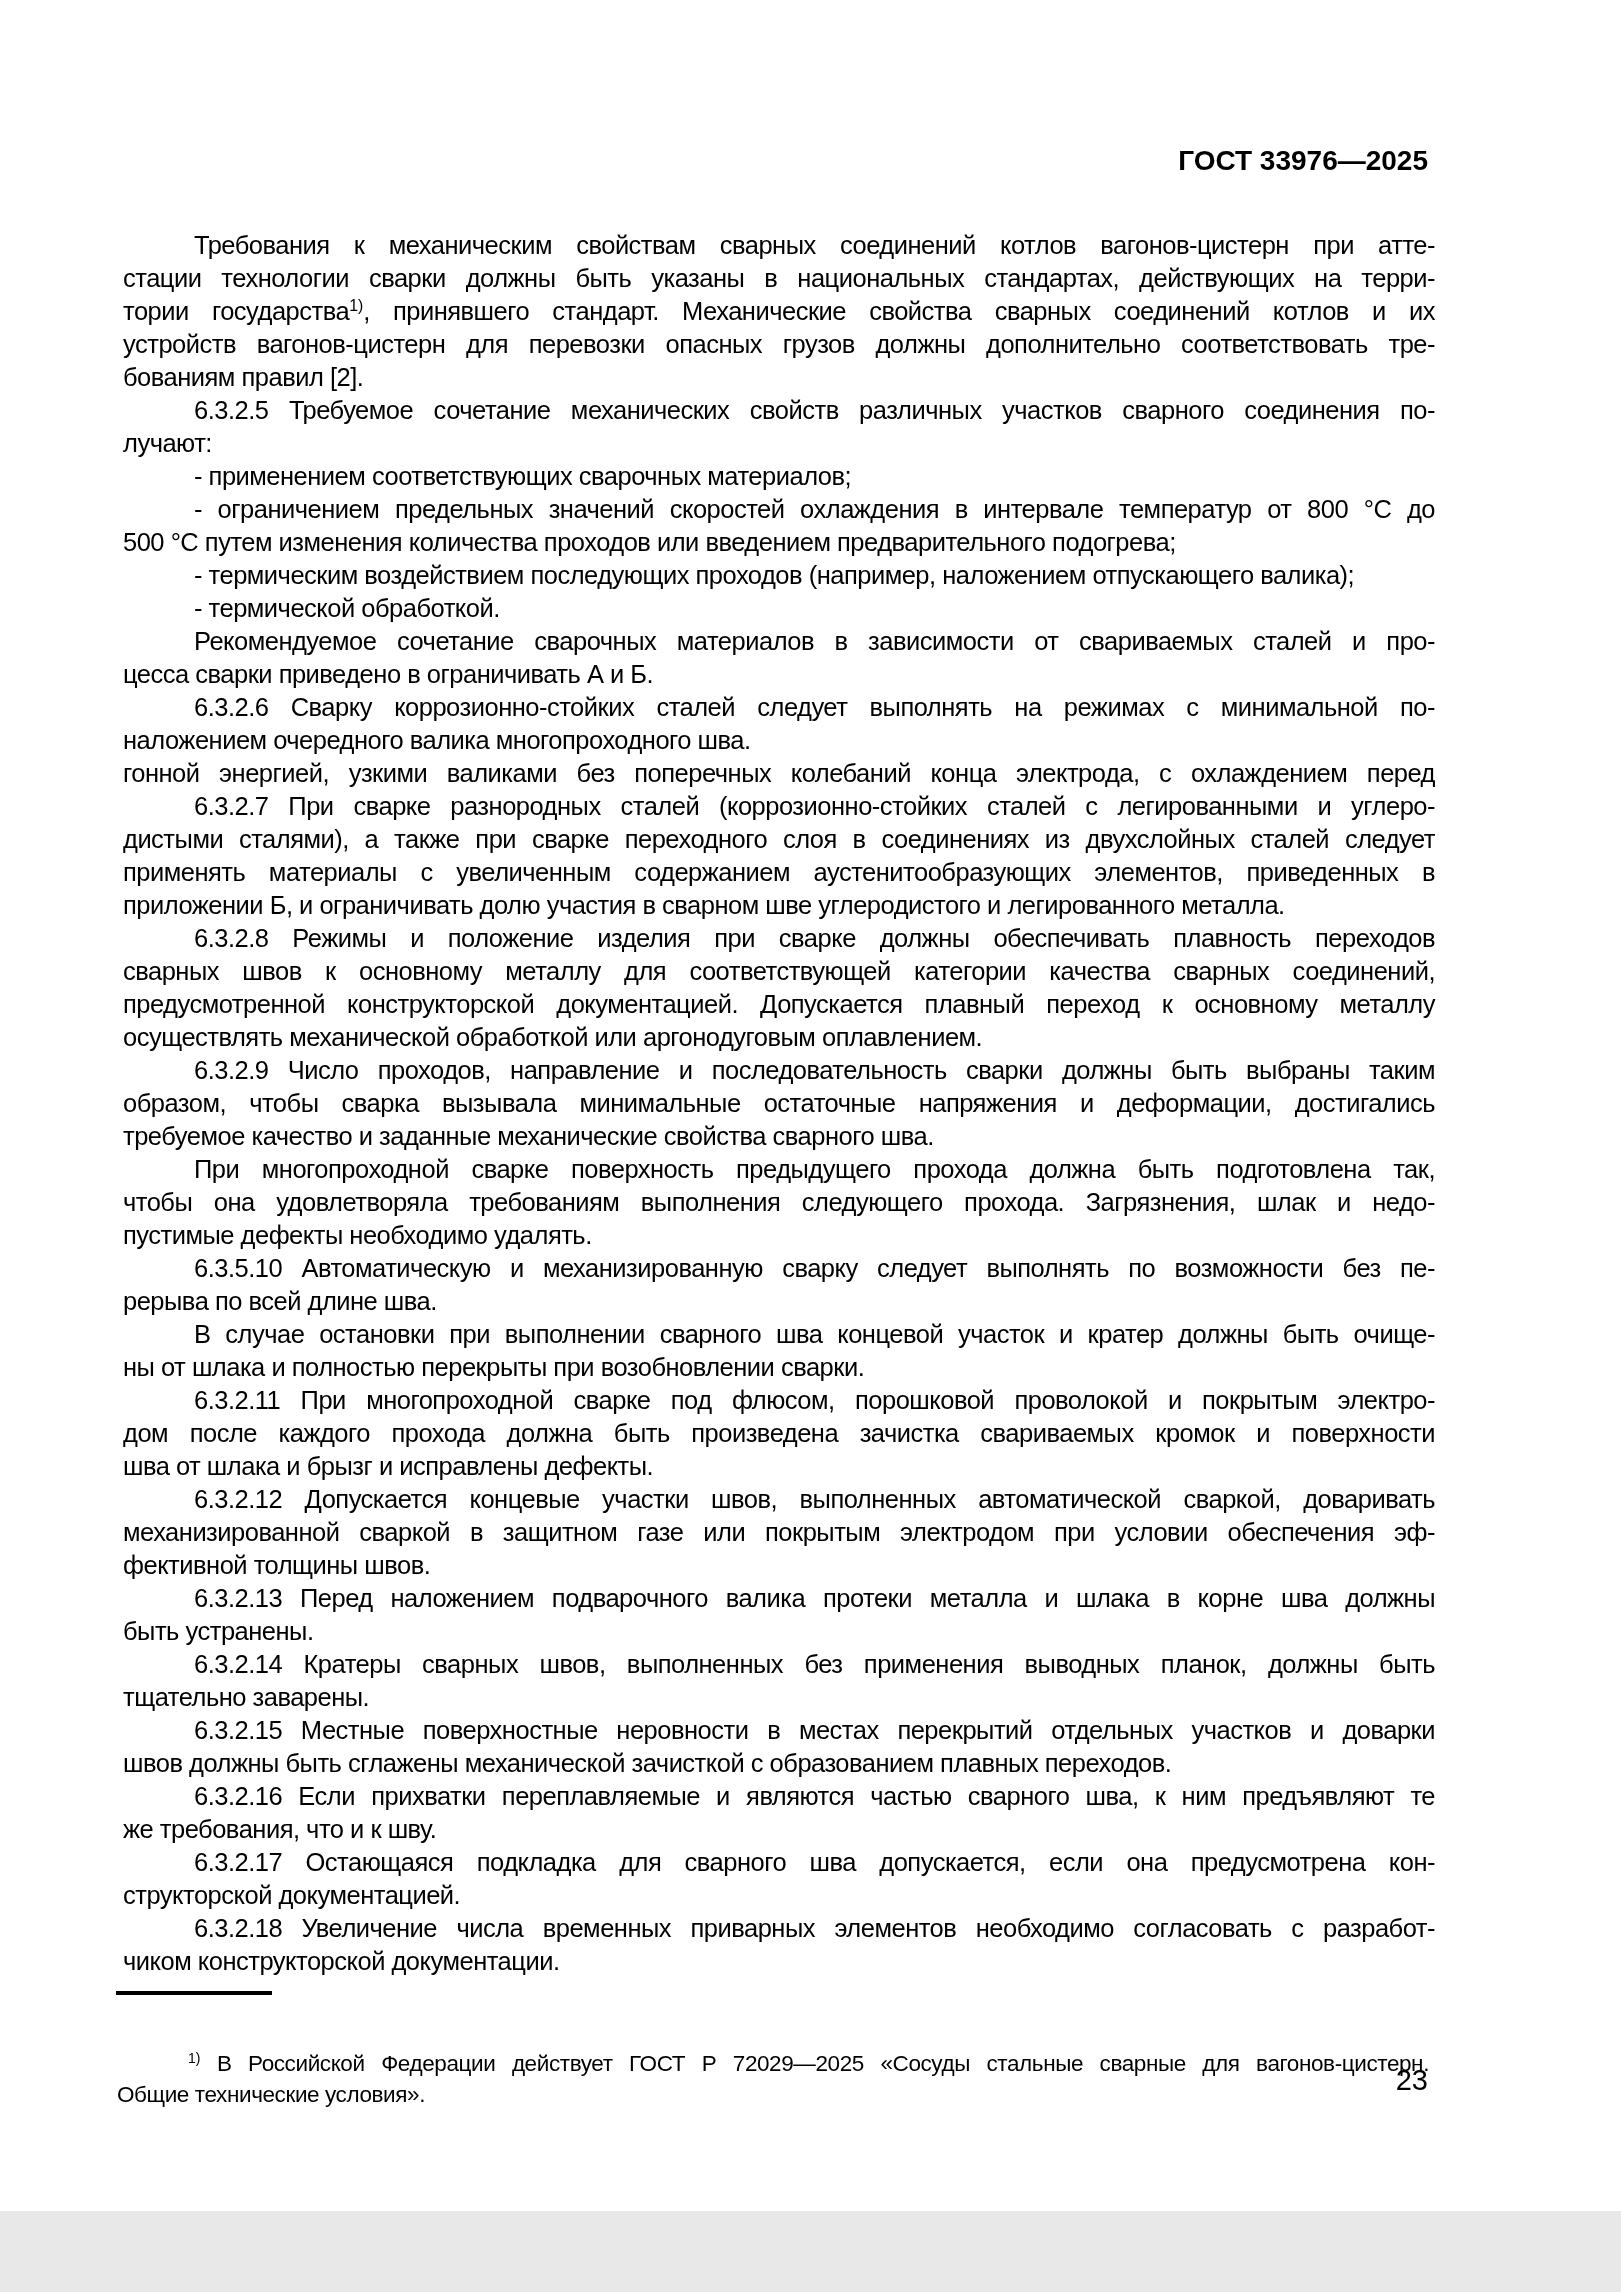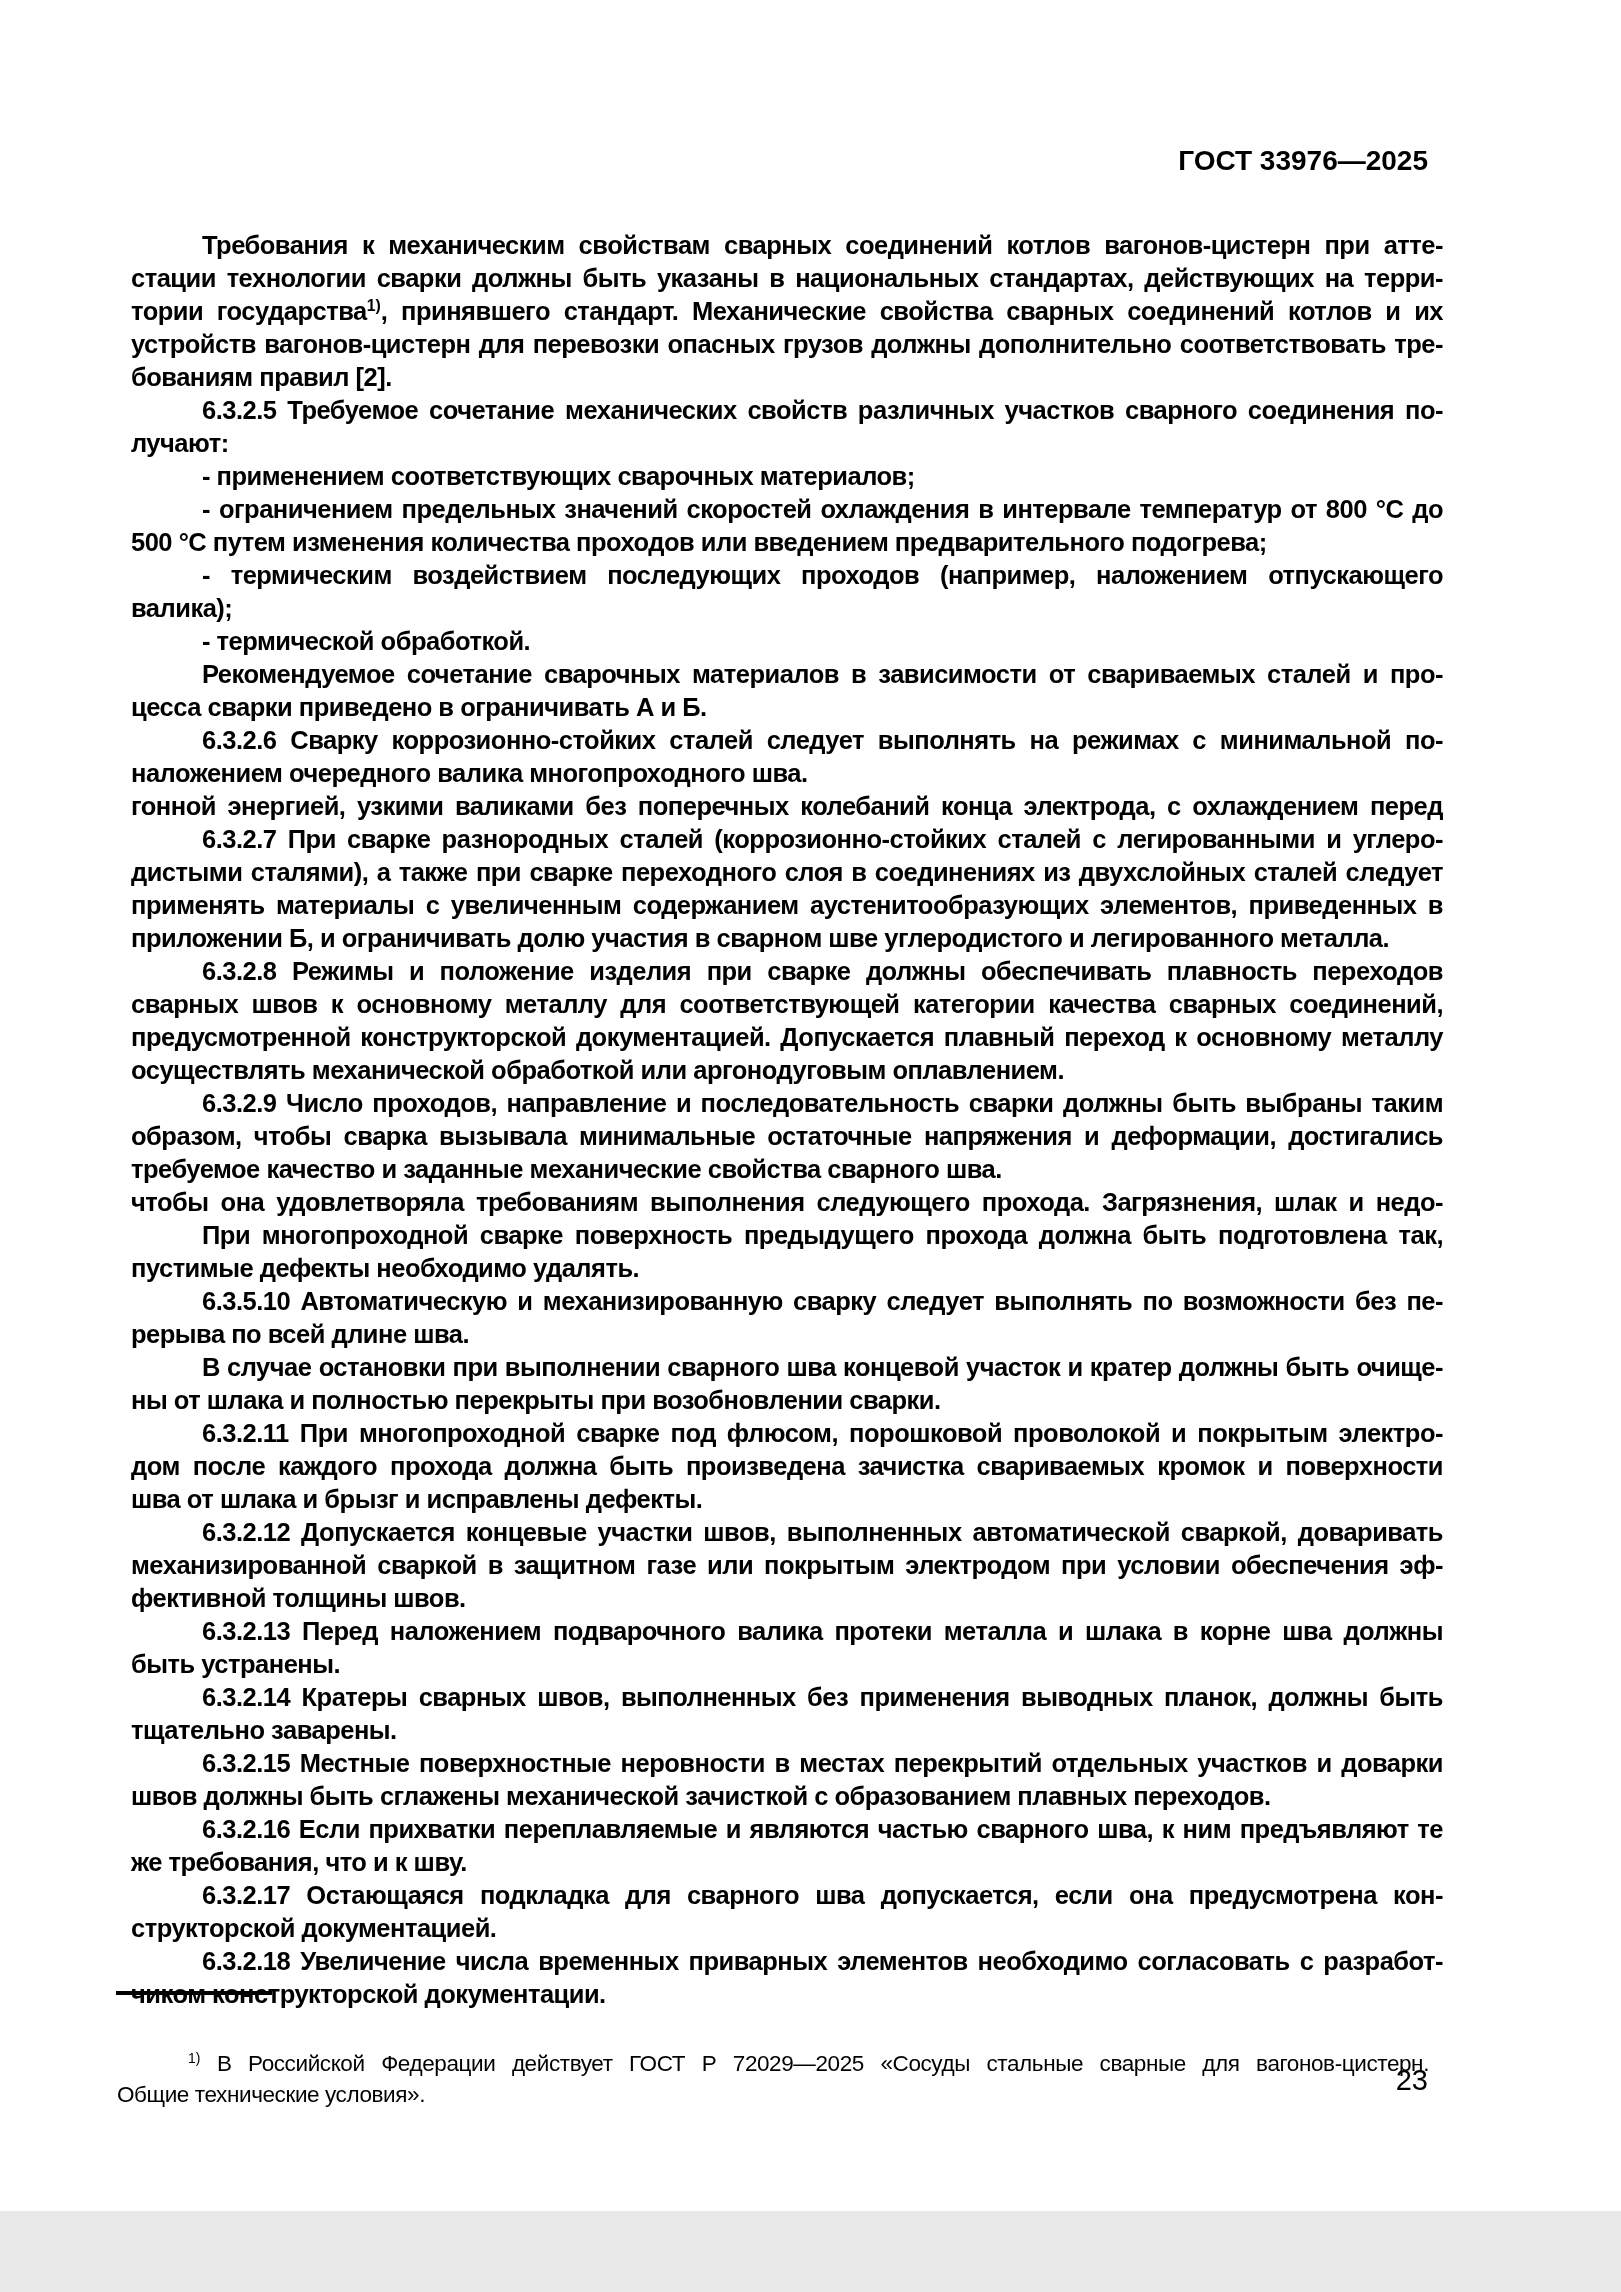--- a/index.html
+++ b/index.html
@@ -19,27 +19,26 @@
   .doc-header {
     position: absolute;
     top: 145px;
     right: 193px;
     font-size: 28px;
     font-weight: bold;
     white-space: nowrap;
   }
   .body-text {
     position: absolute;
-    left: 131px;
+    left: 123px;
     top: 229px;
     width: 1312px;
     font-size: 25.5px;
     line-height: 33px;
     letter-spacing: -0.5px;
-    font-weight: bold;
   }
   .line {
     text-align: justify;
     text-align-last: justify;
     white-space: normal;
   }
   .line.last {
     text-align: justify;
     text-align-last: left;
   }
@@ -111,22 +110,22 @@
       <div class="line">дистыми сталями), а также при сварке переходного слоя в соединениях из двухслойных сталей следует</div>
       <div class="line">применять материалы с увеличенным содержанием аустенитообразующих элементов, приведенных в</div>
       <div class="line last">приложении Б, и ограничивать долю участия в сварном шве углеродистого и легированного металла.</div>
       <div class="line indent">6.3.2.8 Режимы и положение изделия при сварке должны обеспечивать плавность переходов</div>
       <div class="line">сварных швов к основному металлу для соответствующей категории качества сварных соединений,</div>
       <div class="line">предусмотренной конструкторской документацией. Допускается плавный переход к основному металлу</div>
       <div class="line last">осуществлять механической обработкой или аргонодуговым оплавлением.</div>
       <div class="line indent">6.3.2.9 Число проходов, направление и последовательность сварки должны быть выбраны таким</div>
       <div class="line">образом, чтобы сварка вызывала минимальные остаточные напряжения и деформации, достигались</div>
       <div class="line last">требуемое качество и заданные механические свойства сварного шва.</div>
+      <div class="line indent">При многопроходной сварке поверхность предыдущего прохода должна быть подготовлена так,</div>
       <div class="line">чтобы она удовлетворяла требованиям выполнения следующего прохода. Загрязнения, шлак и недо-</div>
-      <div class="line indent">При многопроходной сварке поверхность предыдущего прохода должна быть подготовлена так,</div>
       <div class="line last">пустимые дефекты необходимо удалять.</div>
       <div class="line indent">6.3.5.10 Автоматическую и механизированную сварку следует выполнять по возможности без пе-</div>
       <div class="line last">рерыва по всей длине шва.</div>
       <div class="line indent">В случае остановки при выполнении сварного шва концевой участок и кратер должны быть очище-</div>
       <div class="line last">ны от шлака и полностью перекрыты при возобновлении сварки.</div>
       <div class="line indent">6.3.2.11 При многопроходной сварке под флюсом, порошковой проволокой и покрытым электро-</div>
       <div class="line">дом после каждого прохода должна быть произведена зачистка свариваемых кромок и поверхности</div>
       <div class="line last">шва от шлака и брызг и исправлены дефекты.</div>
       <div class="line indent">6.3.2.12 Допускается концевые участки швов, выполненных автоматической сваркой, доваривать</div>
       <div class="line">механизированной сваркой в защитном газе или покрытым электродом при условии обеспечения эф-</div>

